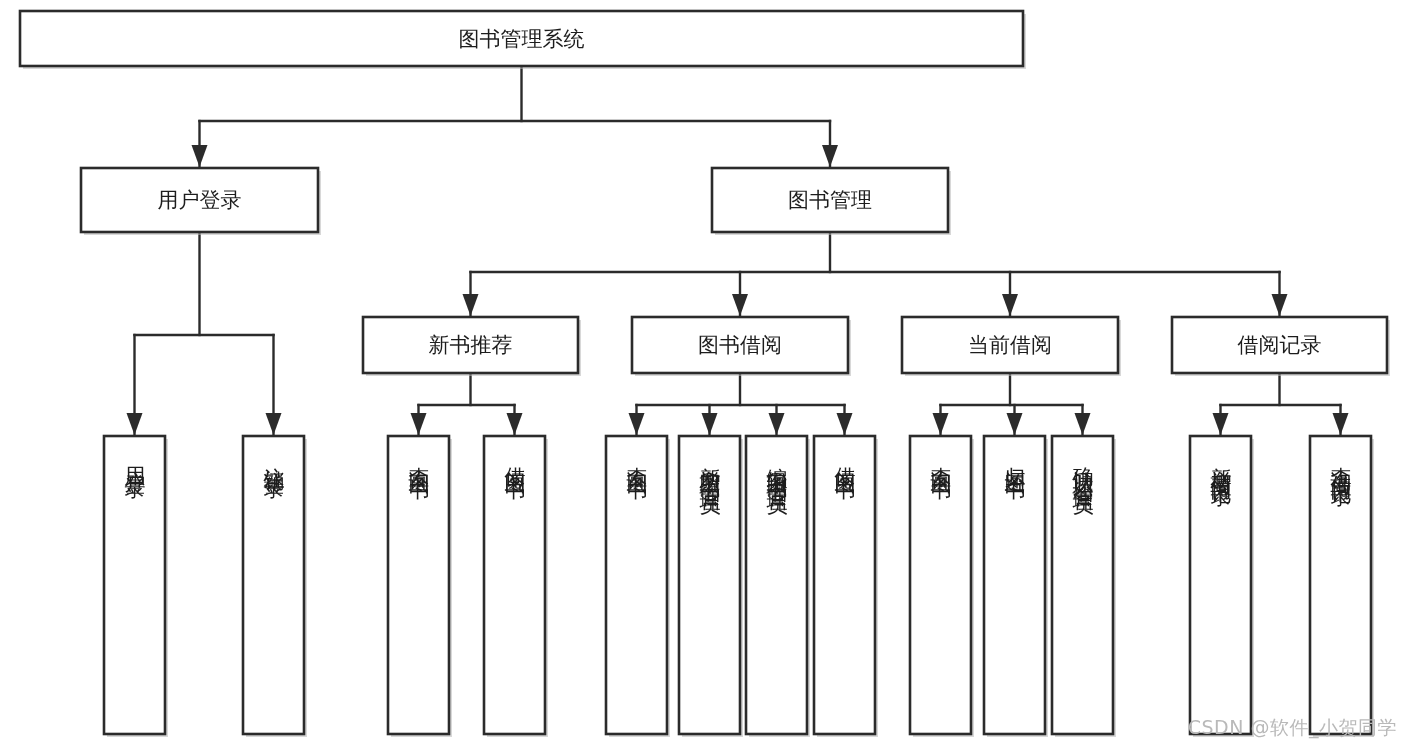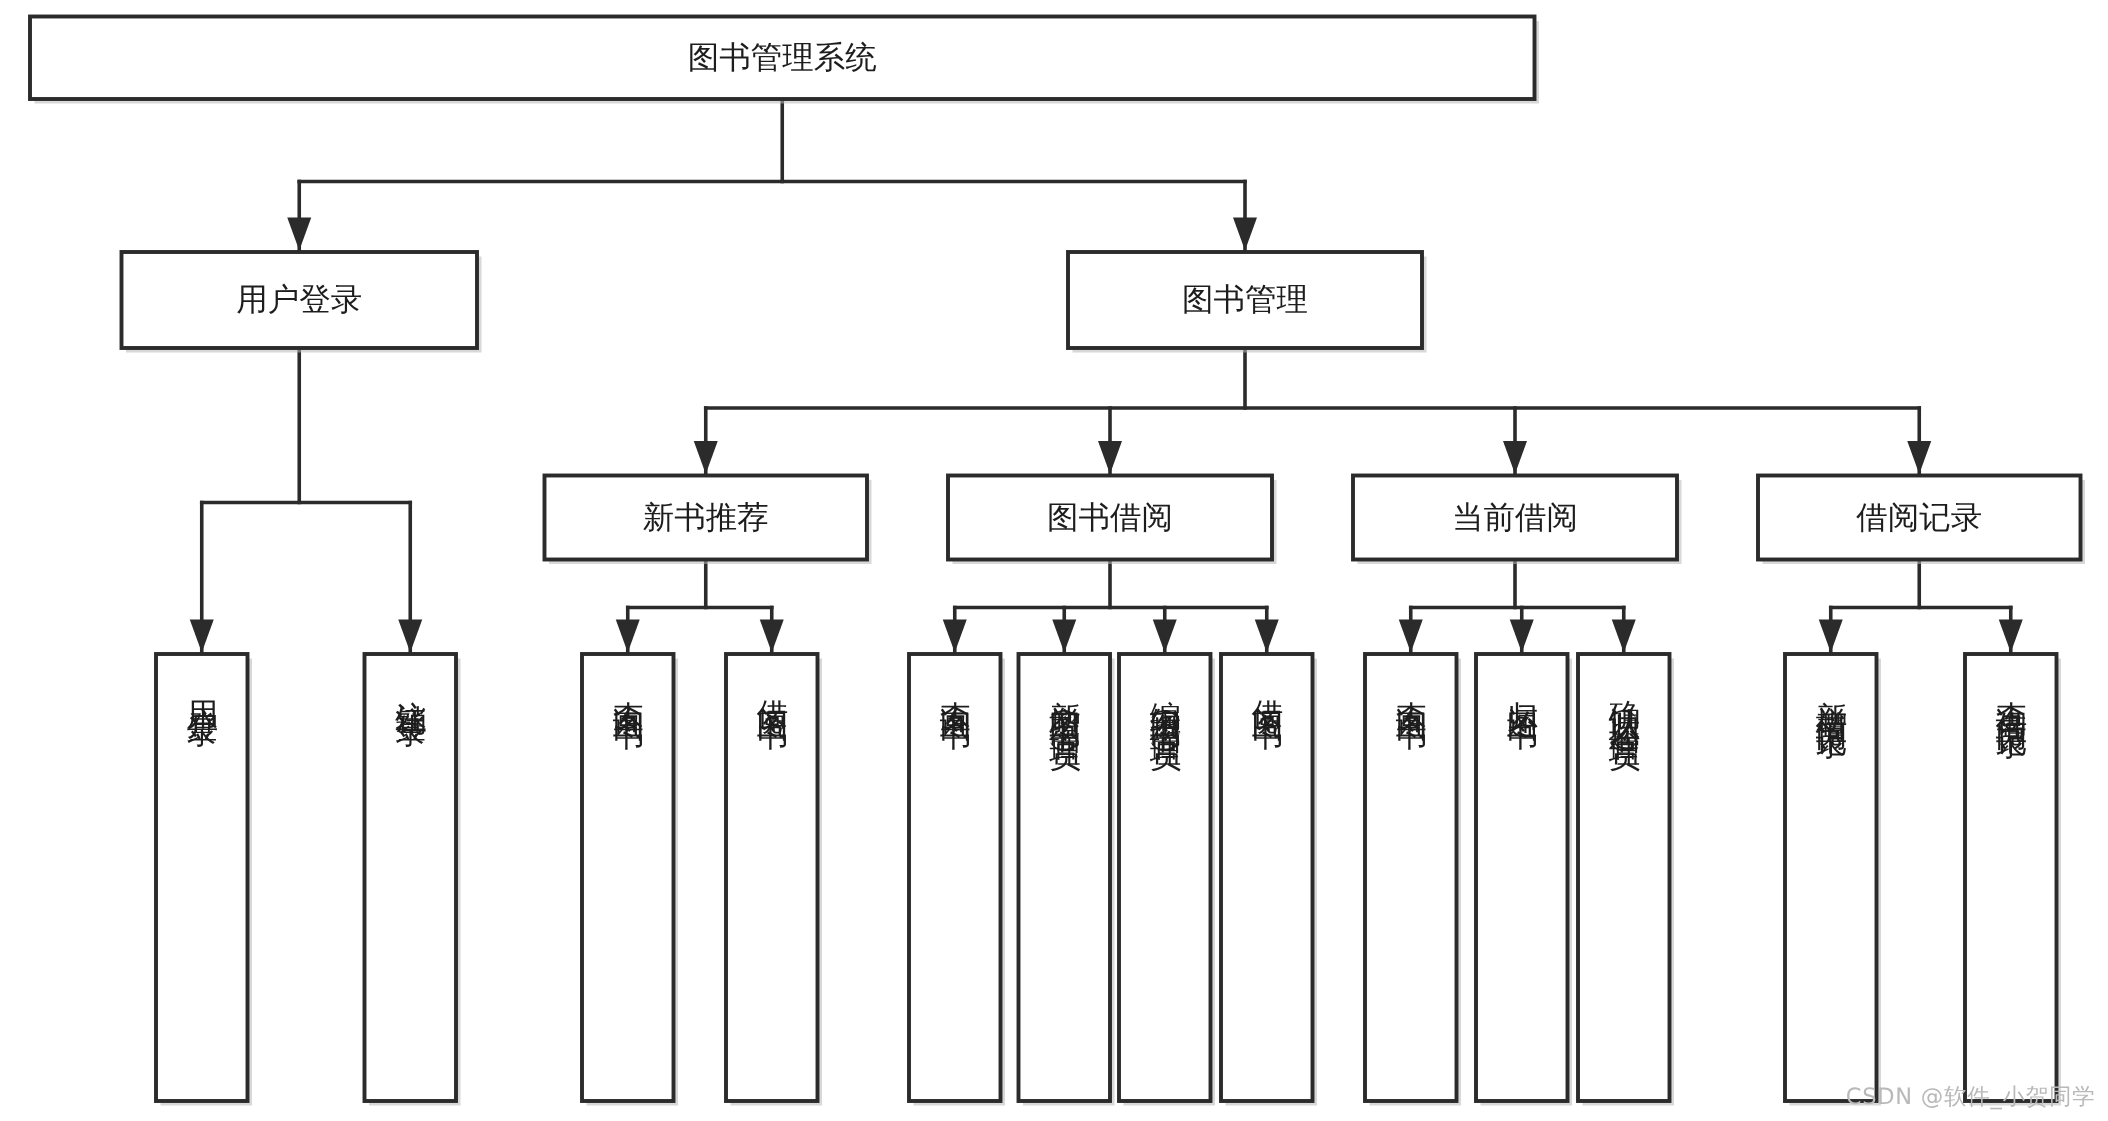--- a/index.html
+++ b/index.html
@@ -68,21 +68,21 @@
     line-height: 1.0;
     color: #1d1d1d;
     letter-spacing: 4px;
     white-space: nowrap;
   }
   #watermark {
     position: absolute;
     right: 8px;
     bottom: 6px;
     font-family: "DejaVu Sans", "Liberation Sans", sans-serif;
-    font-size: 15px;
+    font-size: 19px;
     color: #b9b9b9;
     letter-spacing: 0.5px;
     white-space: nowrap;
   }
 </style>
 </head>
 <body>
 
 <svg id="diagram" viewBox="0 0 1405 747">
   <g id="connectors-layer">

